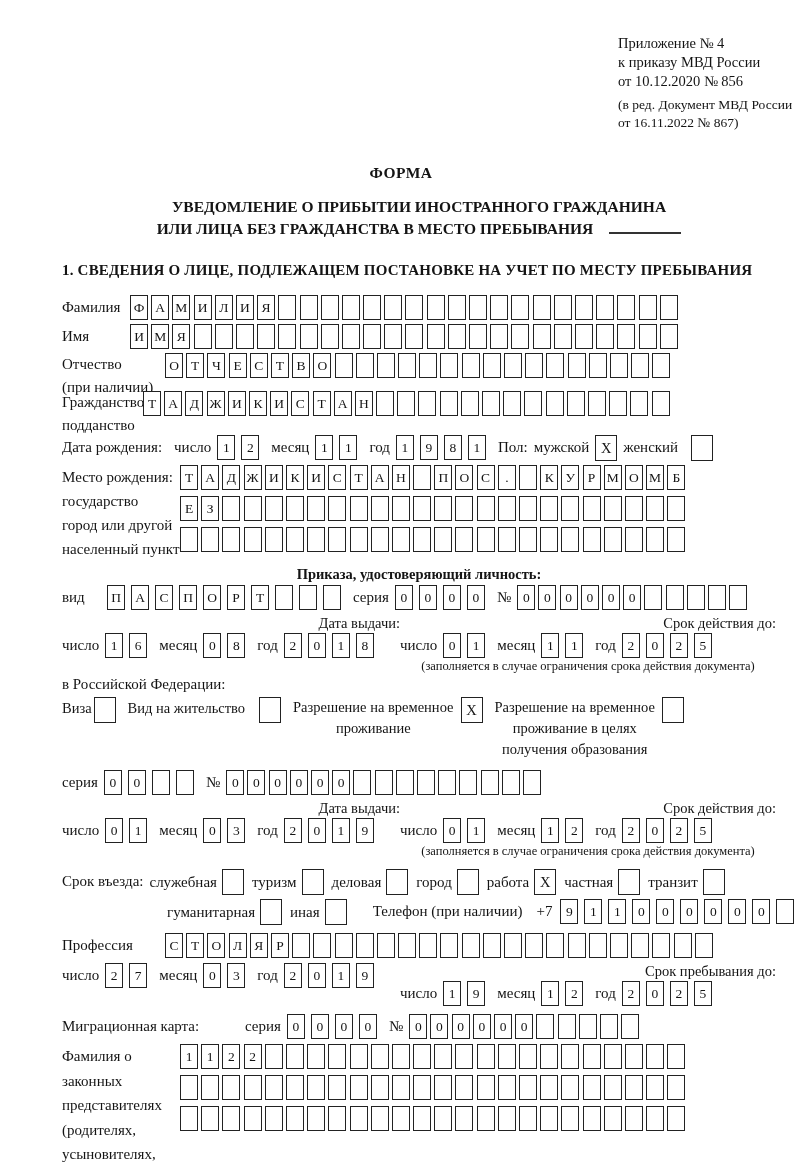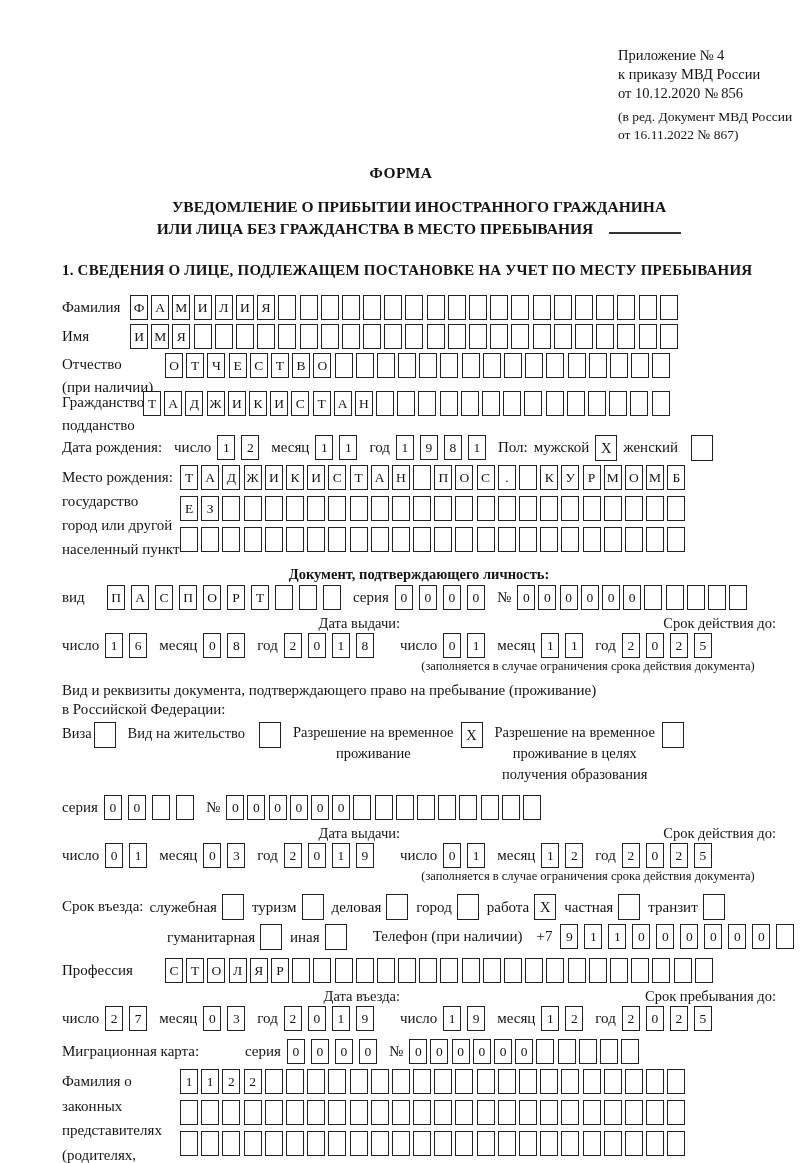--- a/index.html
+++ b/index.html
@@ -1,21 +1,21 @@
 <!DOCTYPE html>
 <html><head>
 <meta charset="utf-8">
 <style>
   *{margin:0;padding:0;box-sizing:border-box}
   html,body{background:#ffffff}
   body{width:800px;height:1163px;font-family:"Liberation Serif","DejaVu Serif",serif;color:#141414;overflow:hidden}
   .page{width:800px;height:1163px;padding:34px 24px 10px 62px;position:relative}
 
   .header-zone{position:relative;height:102px}
-  .topref{position:absolute;left:556px;top:12px;font-size:14.5px;line-height:19px;white-space:nowrap}
+  .topref{position:absolute;left:556px;top:0;font-size:14.5px;line-height:19px;white-space:nowrap}
   .topref .amend{font-size:13.5px;line-height:18px;margin-top:5px}
   .forma{text-align:center;padding-right:36px;font-weight:bold;font-size:15.5px;margin-top:28px;letter-spacing:.5px}
 
   .title{text-align:center;font-weight:bold;font-size:15.5px;line-height:22px;margin-top:14px}
   .blankline{display:inline-block;width:72px;height:14px;border-bottom:2.5px solid #333;margin-left:16px}
   .sect{font-weight:bold;font-size:15px;margin-top:22px;letter-spacing:.2px}
 
   .row{display:flex;align-items:flex-start;white-space:nowrap;margin-top:4px}
   .lbl{font-size:15px;flex:0 0 auto;padding-top:4px}
   .lblcol{font-size:15px;line-height:23px;flex:0 0 auto}
@@ -327,21 +327,21 @@
           <span class="cell"></span>
           <span class="cell"></span>
           <span class="cell"></span>
           <span class="cell"></span>
           <span class="cell"></span>
           <span class="cell"></span>
         </div>
     </div>
   </div>
 
-  <div class="doc-header">Документ, подтверждающего личность:</div>
+  <div class="doc-header">Приказа, удостоверяющий личность:</div>
 
   <div class="row mt2">
     <div class="lbl w45">вид</div>
     <div class="cells gap6">
         <span class="cell">П</span>
         <span class="cell">А</span>
         <span class="cell">С</span>
         <span class="cell">П</span>
         <span class="cell">О</span>
         <span class="cell">Р</span>
@@ -414,21 +414,20 @@
             <span class="cell">2</span>
             <span class="cell">0</span>
             <span class="cell">2</span>
             <span class="cell">5</span>
           </span>
       </div>
       <div class="note">(заполняется в случае ограничения срока действия документа)</div>
     </div>
   </div>
 
-  <div class="row mt8" style="font-size:15px">Вид и реквизиты документа, подтверждающего право на пребывание (проживание)</div>
   <div class="row mt2" style="font-size:15px">в Российской Федерации:</div>
 
   <div class="stayrow">
     <div class="stay-opt">
       <span class="slbl">Виза</span>
       <span class="cbox" style="margin-left:2px"></span>
     </div>
     <div class="stay-opt">
       <span class="slbl">Вид на жительство</span>
       <span class="cbox" style="margin-left:14px"></span>
@@ -603,21 +602,20 @@
         <span class="cell"></span>
         <span class="cell"></span>
         <span class="cell"></span>
         <span class="cell"></span>
         <span class="cell"></span>
       </div>
   </div>
 
   <div class="datepair">
     <div class="dp-left">
-      <div class="dp-head">Дата въезда:</div>
       <div class="dp-row">
         <span class="word first">число</span>
         <span class="cells gap6">
             <span class="cell">2</span>
             <span class="cell">7</span>
           </span>
         <span class="word">месяц</span>
         <span class="cells gap6">
             <span class="cell">0</span>
             <span class="cell">3</span>

